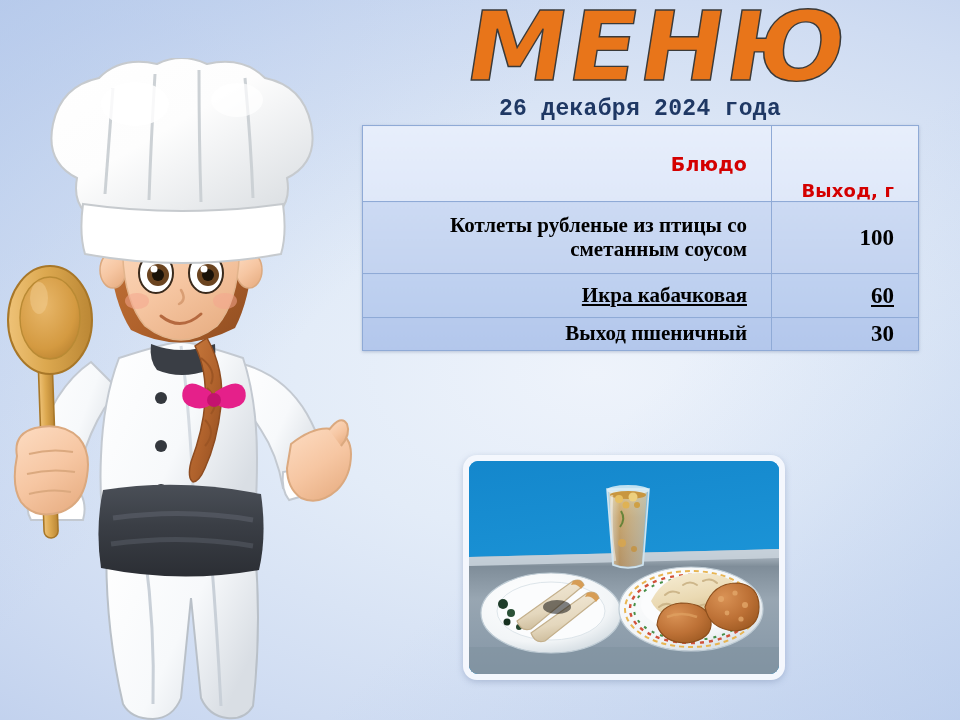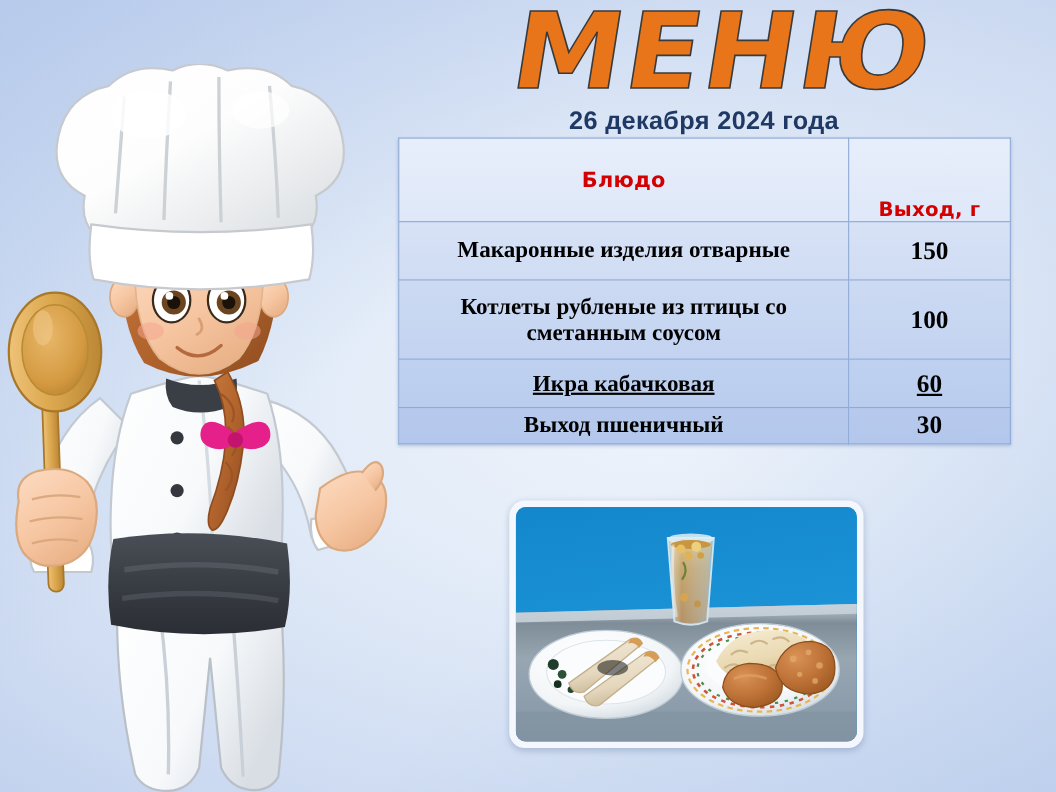--- a/index.html
+++ b/index.html
@@ -47,21 +47,21 @@
     font-size:96px;
     letter-spacing:2px;
   }
 
   
   #date-line{
     position:absolute;
     left: 360px; top: 96px;
     width: 560px;
     text-align:center;
-    font-family:Liberation Sans, sans-serif;
+    font-family:Liberation Mono, monospace;
     font-weight:700;
     font-size:23px;
     color:#1f3864;
     letter-spacing:.3px;
     z-index:6;
     white-space:nowrap;
   }
 
   
   #menu-table{
@@ -70,21 +70,21 @@
     width: 556px;
     border-collapse: collapse;
     table-layout: fixed;
     box-shadow: 0 1px 3px rgba(90,110,150,.35);
     z-index:5;
     background:#dbe5f7;
   }
   #menu-table td, #menu-table th{
     border: 1px solid #8faad6;
     padding: 0 24px;
-    text-align:center;
+    text-align:right;
   }
   #menu-table .col-dish{ width: 409px; }
   #menu-table .col-out { width: 147px; }
 
   th.hdr{
     height: 75px;
     background: linear-gradient(180deg,#e7eefb 0%, #dfe8f9 100%);
     font-family:"DejaVu Sans", sans-serif;
     font-weight:700;
     font-size:19px;
@@ -313,24 +313,20 @@
       <col class="col-dish">
       <col class="col-out">
     </colgroup>
     <thead>
       <tr>
         <th class="hdr dish">Блюдо</th>
         <th class="hdr out">Выход, г</th>
       </tr>
     </thead>
     <tbody>
-      <tr class="r1">
-        <td class="dish">Макаронные изделия отварные</td>
-        <td class="out">150</td>
-      </tr>
       <tr class="r2">
         <td class="dish">Котлеты рубленые из птицы со сметанным соусом</td>
         <td class="out">100</td>
       </tr>
       <tr class="r3">
         <td class="dish">Икра кабачковая</td>
         <td class="out">60</td>
       </tr>
       <tr class="r4">
         <td class="dish">Выход пшеничный</td>

